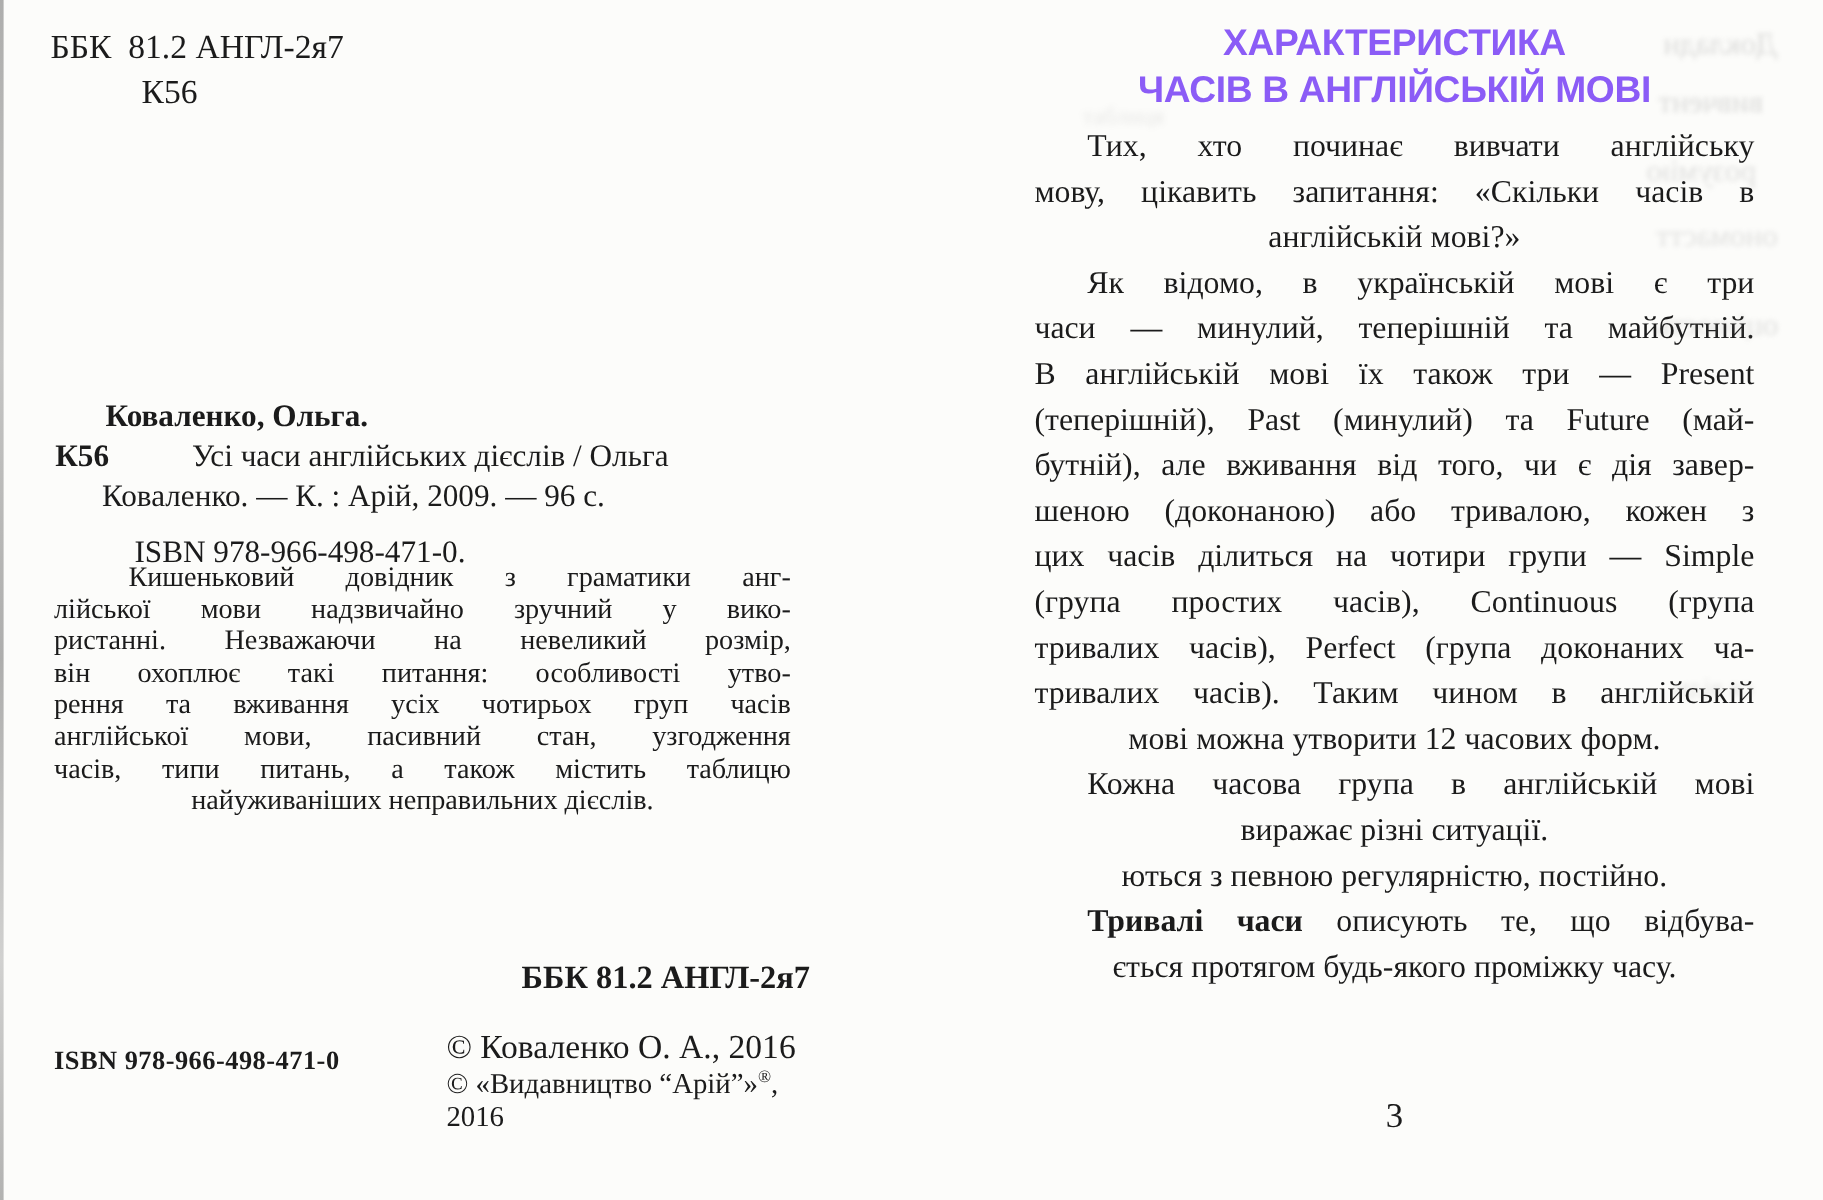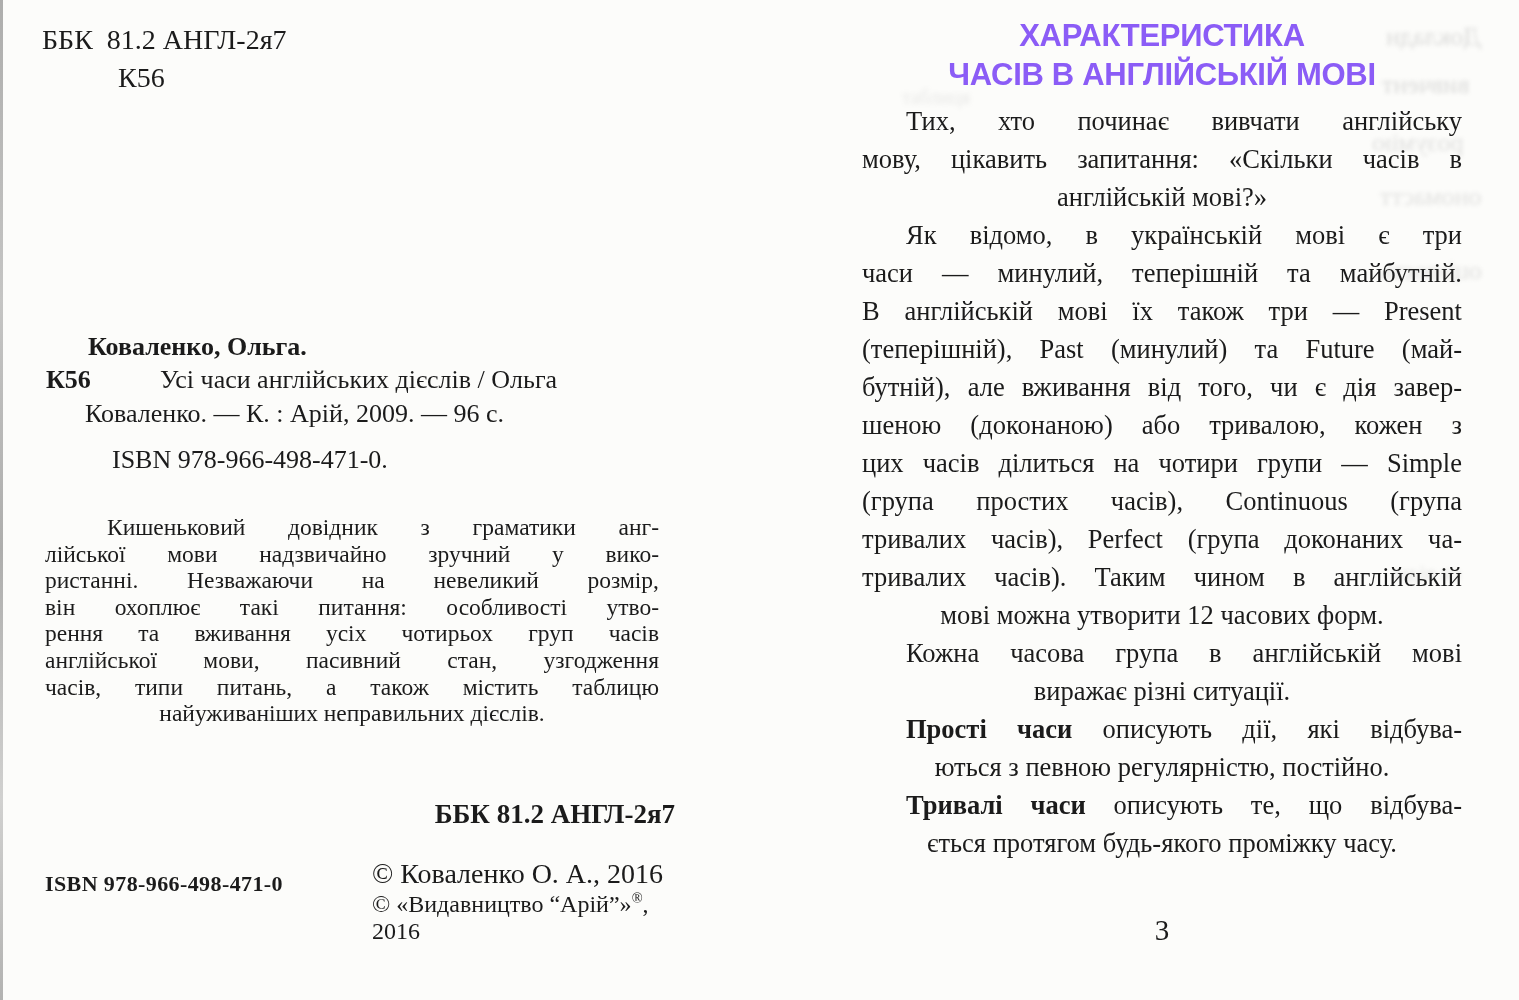--- a/index.html
+++ b/index.html
@@ -21,21 +21,21 @@
 
   
   .ws-pre{white-space:pre;}
   .lp-bbk{left:0;top:24px;font-size:28px;}
   .lp-code{left:76px;top:62px;font-size:28px;}
   .lp-author{left:46px;top:332px;font-size:26px;font-weight:bold;}
   .lp-cat-code{left:4px;top:365px;font-size:26px;font-weight:bold;}
   .lp-cat-l1{left:118px;top:365px;font-size:26px;}
   .lp-cat-l2{left:43px;top:399px;font-size:26px;}
   .lp-isbn{left:70px;top:445px;font-size:26px;}
-  .lp-annot{left:3px;top:514px;width:614px;font-size:23.5px;line-height:26.6px;}
+  .lp-annot{left:3px;top:468px;width:614px;font-size:23.5px;line-height:26.6px;}
   .lp-annot .ind{text-indent:62px;}
   .lp-bbk-footer{left:0;top:799px;width:633px;text-align:right;font-size:27px;font-weight:bold;}
   .lp-isbn2{left:3px;top:871px;font-size:22px;font-weight:bold;letter-spacing:.4px;}
   .lp-c1{left:330px;top:858px;font-size:28px;}
   .lp-c2{left:330px;top:890px;font-size:24px;}
   .lp-c2 sup{font-size:60%;vertical-align:super;}
 
   
   .rp-title{
     left:0;top:16px;width:600px;text-align:center;
@@ -122,21 +122,20 @@
           <div class="jl">(група простих часів), Continuous (група</div>
           <div class="jl">тривалих часів), Perfect (група доконаних ча-</div>
           <div class="jl">тривалих часів). Таким чином в англійській</div>
           <div class="ll">мові можна утворити 12 часових форм.</div>
         </div>
         <div class="para">
           <div class="jl ind">Кожна часова група в англійській мові</div>
           <div class="ll">виражає різні ситуації.</div>
         </div>
         <div class="para">
-          <div class="jl ind"><b>Прості часи</b> описують дії, які відбува-</div>
           <div class="ll">ються з певною регулярністю, постійно.</div>
         </div>
         <div class="para">
           <div class="jl ind"><b>Тривалі часи</b> описують те, що відбува-</div>
           <div class="ll">ється протягом будь-якого проміжку часу.</div>
         </div>
       </div>
     <div class="rp-pagenum">3</div>
   </div>
 

